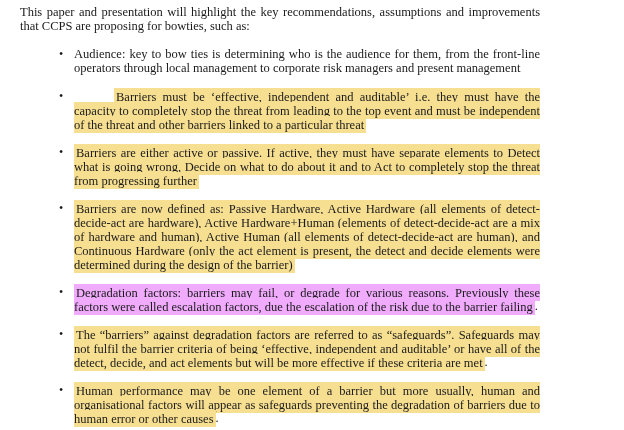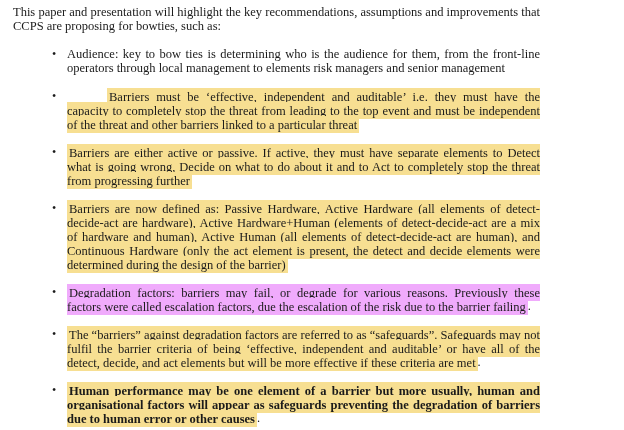--- a/index.html
+++ b/index.html
@@ -9,21 +9,21 @@
   }
   body {
     width: 624px;
     height: 430px;
     overflow: hidden;
   }
   .page {
     box-sizing: border-box;
     width: 548px;
     height: 430px;
-    padding: 5px 8px 0 13px;
+    padding: 5px 8px 0 20px;
     font-family: "Liberation Serif", "DejaVu Serif", serif;
     font-size: 12.5px;
     line-height: 14px;
     color: #1a1a1a;
     background: #ffffff;
   }
   .intro {
     margin: 0 0 14px 0;
     text-align: justify;
   }
@@ -50,21 +50,21 @@
   }
 </style>
 </head>
 <body>
 
 <div class="page" style="color: rgb(26, 26, 26);">
   <p class="intro">This paper and presentation will highlight the key recommendations, assumptions and improvements that CCPS are proposing for bowties, such as:</p>
   <div class="bullet-list" id="bullet-list">
   <div class="bullet-row">
     <span class="bullet-marker">•</span>
-    <div class="bullet-text"><span class="bullet-main">Audience: key to bow ties is determining who is the audience for them, from the front-line operators through local management to elements risk managers and senior management</span><span class="bullet-suffix"></span></div>
+    <div class="bullet-text"><span class="bullet-main">Audience: key to bow ties is determining who is the audience for them, from the front-line operators through local management to corporate risk managers and present management</span><span class="bullet-suffix"></span></div>
   </div>
 
   <div class="bullet-row">
     <span class="bullet-marker">•</span>
     <div class="bullet-text"><span class="bullet-main hl" style="background-color: rgb(247, 223, 146); margin-left: 40px;">Barriers must be ‘effective, independent and auditable’ i.e. they must have the capacity to completely stop the threat from leading to the top event and must be independent of the threat and other barriers linked to a particular threat</span><span class="bullet-suffix"></span></div>
   </div>
 
   <div class="bullet-row">
     <span class="bullet-marker">•</span>
     <div class="bullet-text"><span class="bullet-main hl" style="background-color: rgb(247, 223, 146);">Barriers are either active or passive. If active, they must have separate elements to Detect what is going wrong, Decide on what to do about it and to Act to completely stop the threat from progressing further</span><span class="bullet-suffix"></span></div>
@@ -80,16 +80,16 @@
     <div class="bullet-text"><span class="bullet-main hl" style="background-color: #f0abfc;">Degradation factors: barriers may fail, or degrade for various reasons. Previously these factors were called escalation factors, due the escalation of the risk due to the barrier failing</span><span class="bullet-suffix">.</span></div>
   </div>
 
   <div class="bullet-row">
     <span class="bullet-marker">•</span>
     <div class="bullet-text"><span class="bullet-main hl" style="background-color: rgb(247, 223, 146);">The “barriers” against degradation factors are referred to as “safeguards”. Safeguards may not fulfil the barrier criteria of being ‘effective, independent and auditable’ or have all of the detect, decide, and act elements but will be more effective if these criteria are met</span><span class="bullet-suffix">.</span></div>
   </div>
 
   <div class="bullet-row">
     <span class="bullet-marker">•</span>
-    <div class="bullet-text"><span class="bullet-main hl" style="background-color: rgb(247, 223, 146); font-weight: bold;">Human performance may be one element of a barrier but more usually, human and organisational factors will appear as safeguards preventing the degradation of barriers due to human error or other causes</span><span class="bullet-suffix">.</span></div>
+    <div class="bullet-text"><span class="bullet-main hl" style="background-color: rgb(247, 223, 146);">Human performance may be one element of a barrier but more usually, human and organisational factors will appear as safeguards preventing the degradation of barriers due to human error or other causes</span><span class="bullet-suffix">.</span></div>
   </div>
 </div>
 </div>
 
 </body></html>

